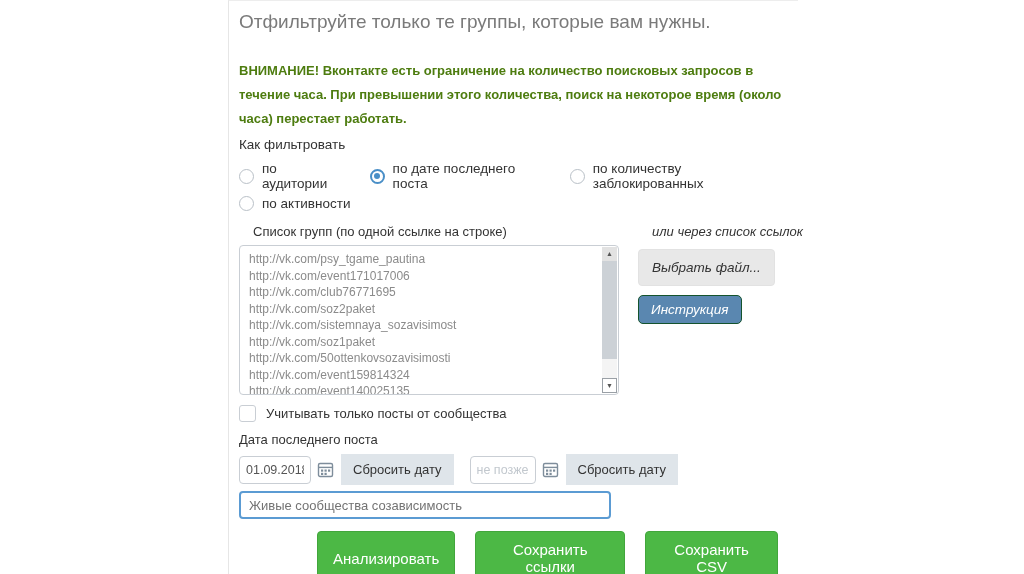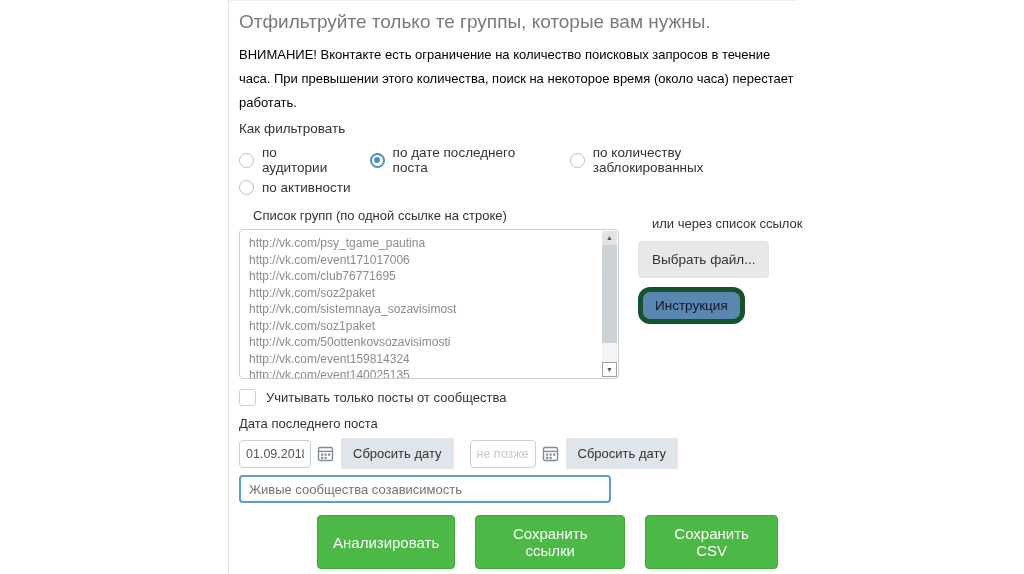--- a/index.html
+++ b/index.html
@@ -7,21 +7,21 @@
   body {
     width:1024px; height:574px; overflow:hidden;
     font-family:"Liberation Sans", sans-serif; color:#333;
   }
   .panel {
     margin-left:228px; width:570px; min-height:574px;
     border-left:1px solid #e6e6e6; border-top:1px solid #ededed;
     padding:0 0 0 10px; position:relative;
   }
   .intro { padding-top:10px; font-size:19px; color:#7a7a7a; }
-  .warning { margin-top:10px; width:562px; font-size:13px; line-height:24px; color:#000000; }
+  .warning { margin-top:26px; width:562px; font-size:13px; line-height:24px; color:#4d7c0f;font-weight:bold; }
   .filter-label { margin-top:6px; font-size:13.5px; color:#333; }
   .radio-row { margin-top:9px; display:flex; align-items:center;gap:9px; }
   .radio-row + .radio-row { margin-top:5px;align-items:flex-end; }
   .radio-opt { display:flex; align-items:center; margin-right:26px; font-size:13.5px; color:#333; }
   .radio {
     width:15px; height:15px; border-radius:50%; border:1px solid #b9c0c7;
     background:#fff; margin-right:8px; position:relative; flex:none; cursor:pointer;
   }
   .radio.checked { border:2px solid #4a8fc7; }
   .radio.checked::after {
@@ -34,28 +34,28 @@
     margin-top:6px; width:380px; height:150px; background:#fff;
     border:1px solid #c9ced4; border-radius:4px; position:relative; overflow:hidden; cursor:text;
   }
   .lines { padding:5px 22px 5px 9px; font-size:12px; line-height:16.5px; color:#8b8b8b; white-space:nowrap; }
   .vscroll { position:absolute; top:1px; right:1px; bottom:1px; width:15px; background:#f4f4f4; }
   .vs-up   { position:absolute; top:0; left:0; right:0; height:14px; background:#e2e2e2; color:#555;
              font-size:7px; line-height:14px; text-align:center; }
   .vs-thumb{ position:absolute; top:14px; bottom:34px; left:0; right:0; background:#ccd1d6; }
   .vs-down { position:absolute; bottom:0; left:0; right:0; height:15px; background:#fff;
              border:1px solid #9aa0a6; color:#555; font-size:7px; line-height:13px; text-align:center; }
-  .right-col { position:absolute; left:399px; top:8px; width:165px; }
+  .right-col { position:absolute; left:399px; top:0; width:165px;font-style:italic; }
   .choose-file-btn {
     margin-top:10px; display:inline-block; background:#e8e8e8; border:1px solid #e2e2e2;
     border-radius:4px; padding:10px 13px; font-size:13.5px; color:#333; cursor:pointer;
   }
   .instruction-btn {
-    margin-top:9px; display:inline-block; background:#5a87b0; border:5px solid #14532d;
-    border-radius:12px; padding:6px 12px; font-size:13.5px; color:#0f172a; cursor:pointer;
+    margin-top:9px; display:inline-block; background:#5a87b0; border:1px solid #14532d;
+    border-radius:5px; padding:6px 12px; font-size:13.5px; color:#ffffff; cursor:pointer;
   }
   .checkbox-row { margin-top:10px; display:flex; align-items:center; }
   .checkbox { width:17px; height:17px; border:1px solid #c9ced4; border-radius:3px; background:#fff;
               margin-right:10px; flex:none; cursor:pointer; }
   .checkbox-label { font-size:13px; color:#333; }
   .date-label { margin-top:10px; font-size:13px; color:#333; }
   .date-row { margin-top:7px; display:flex; align-items:center; }
   .date-input {
     width:72px; height:28px; border:1px solid #c9ced4; border-radius:4px;
     padding:0 6px; font-size:12.5px; color:#555; font-family:inherit; outline:none;

